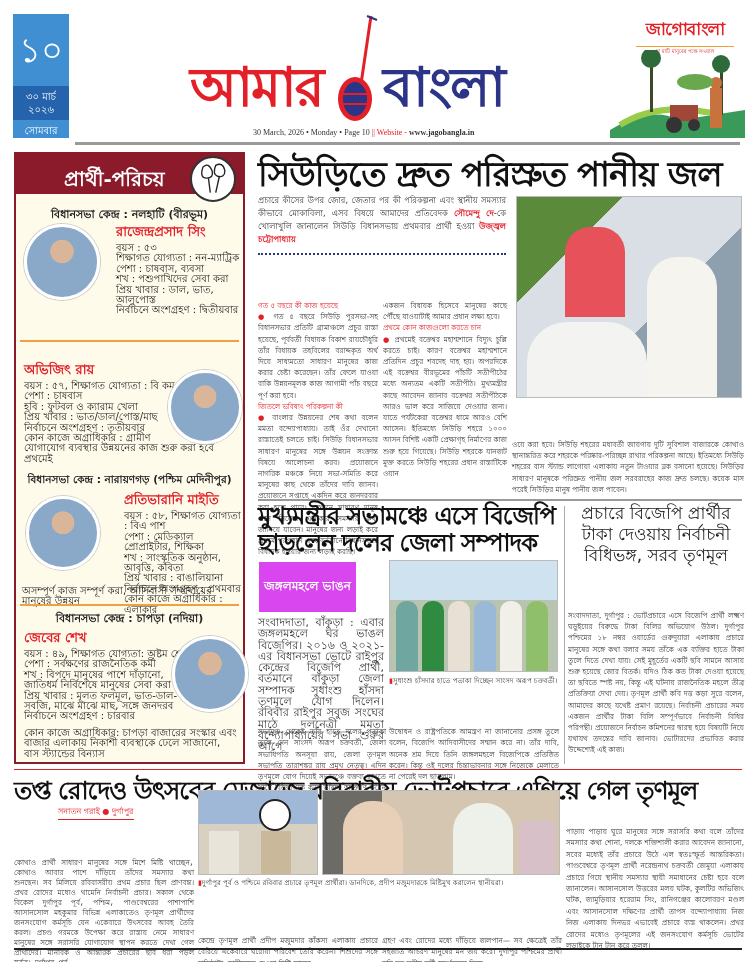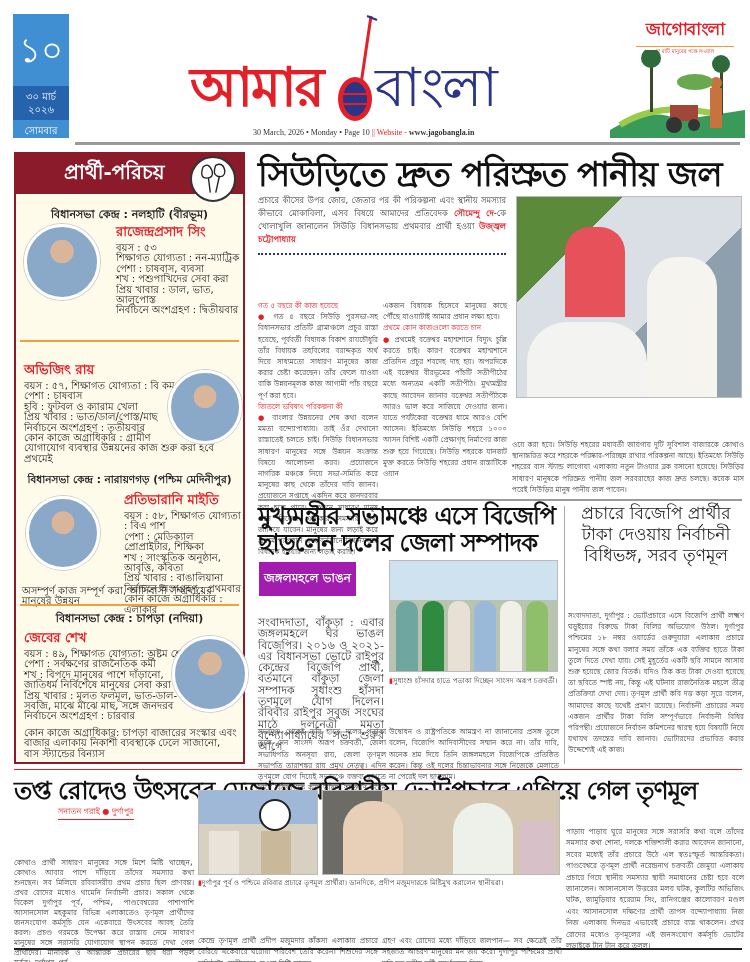--- a/index.html
+++ b/index.html
@@ -7,37 +7,37 @@
   body { font-family: "DejaVu Sans", sans-serif; color: #222; position: relative; }
 
   
   .page-badge { position: absolute; left: 13px; top: 14px; width: 56px; height: 124px; background: #3f8fd2; color: #fff; text-align: center; }
   .page-badge .num { font-size: 34px; line-height: 60px; height: 72px; padding-top: 6px; font-family: "DejaVu Serif", serif; }
   .page-badge .date { background: #2563ad; font-size: 10px; line-height: 13px; padding: 4px 0; }
   .page-badge .day { font-size: 10px; line-height: 22px; }
 
   .logo { position: absolute; left: 185px; top: 36px; width: 370px; height: 90px; }
   .logo .amar { position: absolute; left: 5px; top: 10px; font-size: 54px; font-weight: bold; color: #e32028; letter-spacing: -2px; font-family: "DejaVu Sans", sans-serif; }
-  .logo .bangla { position: absolute; left: 190px; top: 10px; font-size: 54px; font-weight: normal; color: #2b3486; letter-spacing: -2px; }
+  .logo .bangla { position: absolute; left: 198px; top: 10px; font-size: 54px; font-weight: bold; color: #2b3486; letter-spacing: -2px; }
   .logo .instrument { position: absolute; left: 150px; top: -22px; width: 48px; height: 110px; }
   .masthead-line { position: absolute; left: 253px; top: 128px; font-family: "Liberation Serif", serif; font-size: 8px; color: #333; }
   .masthead-line b { font-weight: bold; }
   .masthead-line .sep { color: #e32028; }
 
   .jago { position: absolute; left: 630px; top: 16px; width: 110px; text-align: center; }
   .jago .brand { font-size: 17px; font-weight: bold; color: #e32028; letter-spacing: -1px; }
   .jago .tag { font-size: 5px; color: #e32028; border-top: 1px solid #f0a030; margin: 2px 6px 0; padding-top: 1px; }
   .jago-art { position: absolute; left: 610px; top: 50px; width: 135px; height: 88px; }
 
   .top-rule { position: absolute; left: 75px; top: 142px; width: 665px; height: 3px; background: #9a9a9a; }
 
   
   .cand-panel { position: absolute; left: 14px; top: 152px; width: 231px; height: 612px; border: 2px solid #8b1a2b; background: #fffbeb; }
   .cand-header { background: #8b1a2b; height: 40px; position: relative; }
-  .cand-header .title { position: absolute; left: 48px; top: 3px; color: #fff; font-size: 20px; font-weight: bold; }
+  .cand-header .title { position: absolute; left: 48px; top: 10px; color: #fff; font-size: 20px; font-weight: bold; }
   .cand-header .emblem { position: absolute; left: 174px; top: 2px; width: 46px; height: 46px; border-radius: 50%; background: #fff; border: 2px solid #333; }
   .cand-block { position: relative; padding: 0 6px; }
   .constit { font-size: 11px; font-weight: bold; text-align: center; color: #222; padding-top: 12px; }
   .cand-name { color: #e32028; font-weight: bold; font-size: 13px; }
   .cand-line { font-size: 10px; line-height: 10.4px; color: #222; }
   .photo { position: absolute; border-radius: 50%; border: 3px solid #fff; box-shadow: 0 0 0 1px #ccc; background: radial-gradient(circle at 50% 35%, #d9b59a 0 20%, #8aa9c9 21% 100%); }
   .sep-line { height: 2px; background: #f0a040; margin: 6px 4px 0; }
 
   
   .headline1 { position: absolute; left: 258px; top: 148px; width: 488px; font-size: 34px; font-weight: bold; color: #111; letter-spacing: -1px; white-space: nowrap; }
@@ -48,21 +48,21 @@
   .col .sub { color: #e32028; display: block; }
   .col .dot { color: #e32028; }
   .main-photo { position: absolute; left: 516px; top: 196px; width: 226px; height: 202px; border: 1px solid #bbb; background: linear-gradient(135deg, #5b8a3a 0 25%, #d9dfe5 25% 60%, #8ea0ae 60% 100%); overflow: hidden; }
   .main-photo .p1 { position: absolute; left: 10px; top: 125px; width: 120px; height: 80px; background: #f3f3f1; border-radius: 40px 40px 0 0; }
   .main-photo .p2 { position: absolute; left: 130px; top: 60px; width: 70px; height: 140px; background: #f6f4ef; border-radius: 30px 30px 0 0; }
   .main-photo .p3 { position: absolute; left: 48px; top: 30px; width: 60px; height: 90px; background: #e7525a; border-radius: 25px 25px 0 0; }
   .rule2 { position: absolute; left: 258px; top: 499px; width: 484px; height: 2px; background: #9a9a9a; }
 
   
   .headline2 { position: absolute; left: 258px; top: 503px; width: 300px; font-size: 24px; font-weight: bold; line-height: 27px; color: #111; letter-spacing: -1px; }
-  .tag-red { position: absolute; left: 259px; top: 562px; background: #a21caf; color: #fff; font-weight: bold; font-size: 12px; padding: 7px 5px; }
+  .tag-red { position: absolute; left: 259px; top: 562px; background: #d946ef; color: #fff; font-weight: bold; font-size: 12px; padding: 15px 5px; }
   .photo2 { position: absolute; left: 389px; top: 560px; width: 169px; height: 112px; background: linear-gradient(180deg, #cfe2f0 0 35%, #b8c4b0 35% 100%); border: 1px solid #bbb; overflow: hidden; }
   .photo2 .f { position: absolute; bottom: 0; width: 22px; height: 70px; border-radius: 10px 10px 0 0; }
   .caption { position: absolute; font-size: 7px; color: #333; }
   .caption .mark { color: #e32028; }
   .vline { position: absolute; width: 1px; background: #aaa; }
 
   
   .headline3 { position: absolute; left: 570px; top: 503px; width: 172px; font-size: 17px; line-height: 21px; color: #222; text-align: center; }
 
   .rule3 { position: absolute; left: 14px; top: 769px; width: 728px; height: 1px; background: #e32028; }

